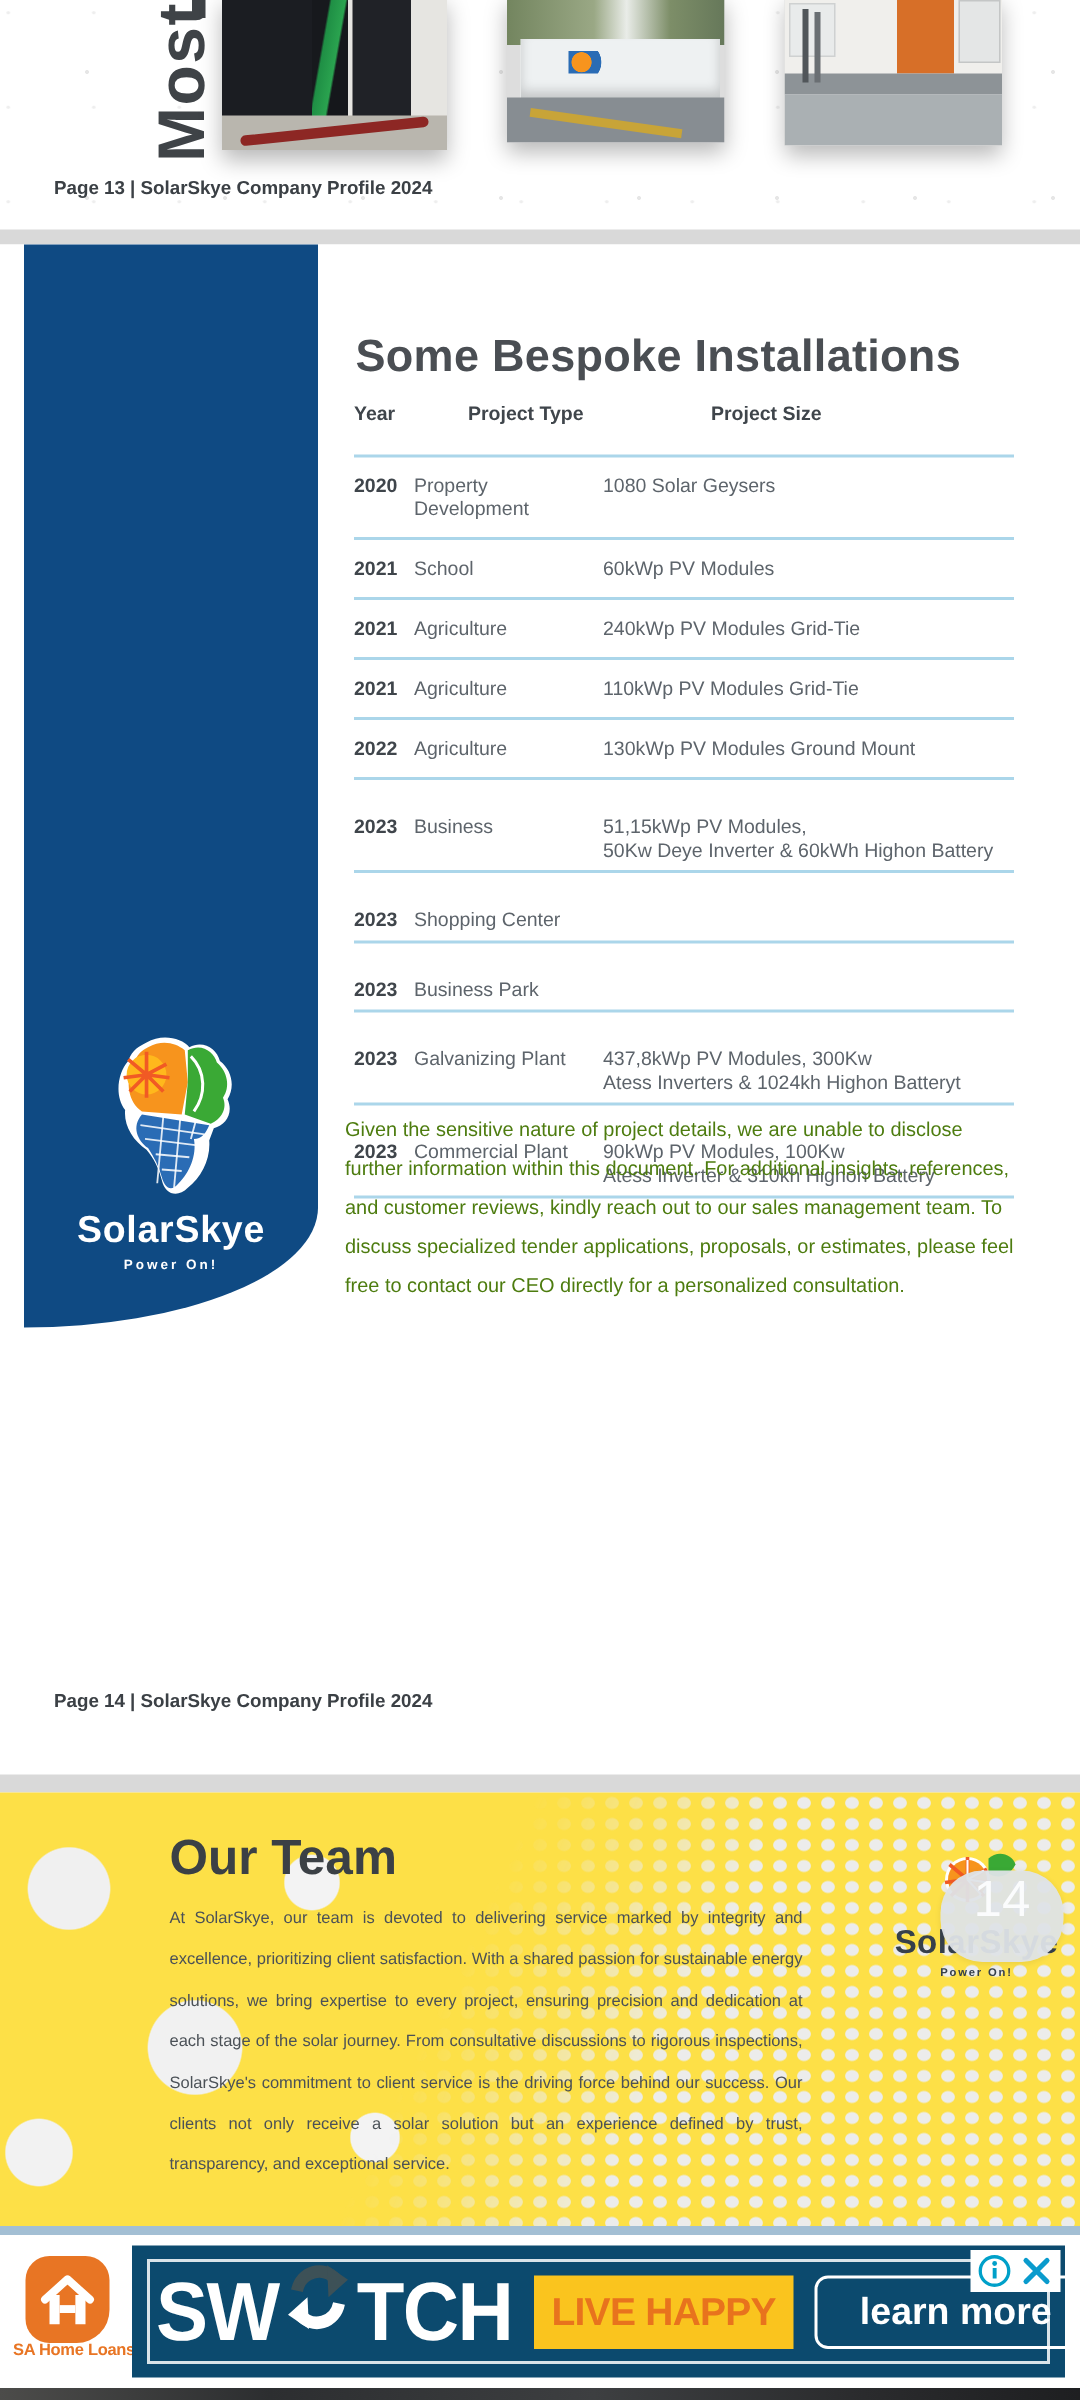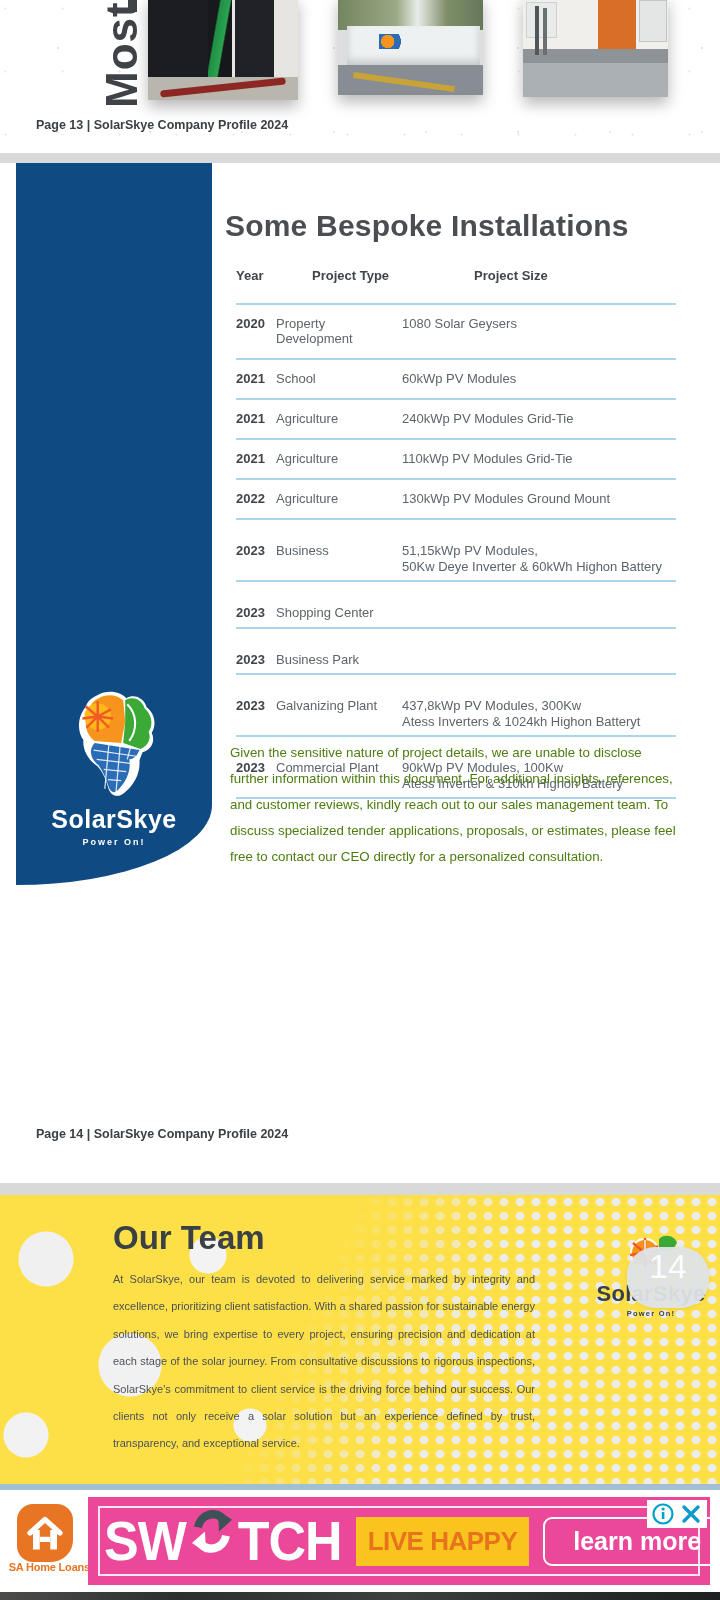--- a/index.html
+++ b/index.html
@@ -74,21 +74,21 @@
     box-shadow:0 1px 4px rgba(0,0,0,.08);}
   .bubble span{font-size:34px;color:#fbfcfd;font-weight:400;}
 
   
   .blueline{left:0;top:1484px;width:720px;height:6px;background:#a3bfd4;}
   .adzone{left:0;top:1490px;width:720px;height:102px;background:#fff;}
   .sa-blob{left:17px;top:14px;width:56px;height:58px;background:#e87524;
     border-radius:16px 16px 22px 16px;display:flex;align-items:center;justify-content:center;}
   .sa-label{left:2px;top:71px;width:88px;text-align:right;font-size:11px;font-weight:700;
     color:#e87524;letter-spacing:-.2px;}
-  .banner{left:88px;top:7px;width:622px;height:88px;background:#ec4899;display:flex;
+  .banner{left:88px;top:7px;width:622px;height:88px;background:#0c4a6e;display:flex;
     align-items:center;gap:14px;padding-left:16px;box-sizing:border-box;}
   .inner-border{position:absolute;left:10px;top:9px;right:10px;bottom:9px;
     border:2px solid rgba(255,255,255,.85);pointer-events:none;}
   .sw-word{display:flex;align-items:center;color:#fff;font-weight:800;font-size:52px;
     letter-spacing:-1px;transform:scaleY(1.06);}
   .sw-icon{margin:0 2px;position:relative;top:-3px;}
   .badge{background:#fac41e;color:#e8731d;font-weight:800;font-size:26px;
     letter-spacing:-.5px;padding:9px 12px;white-space:nowrap;}
   .cta{border:2.5px solid #fff;border-radius:9px;color:#fff;font-weight:700;font-size:25px;
     padding:8px 28px;background:transparent;white-space:nowrap;}
@@ -156,21 +156,21 @@
           <circle cx="34" cy="25" r="13" fill="#ffb81c"></circle>
           <g stroke="#f15a24" stroke-width="2.4">
             <path d="M34,25 L34,10 M34,25 L47,18 M34,25 L49,27 M34,25 L45,36 M34,25 L34,40 M34,25 L23,36 M34,25 L19,27 M34,25 L22,15"></path>
           </g>
         </svg>
         <div class="logo-name">SolarSkye</div>
         <div class="logo-tag">Power On!</div>
       </div>
     </div>
 
-    <h1 class="abs doc-title" style="margin:0;">Some Bespoke Installations</h1>
+    <h1 class="abs doc-title" style="margin:12px;">Some Bespoke Installations</h1>
 
     <div class="abs table">
       <div class="thead">
         <span>Year</span>
         <span>Project Type</span>
         <span>Project Size</span>
       </div>
 
       <div class="trow s">
         <div class="c-year">2020</div>

